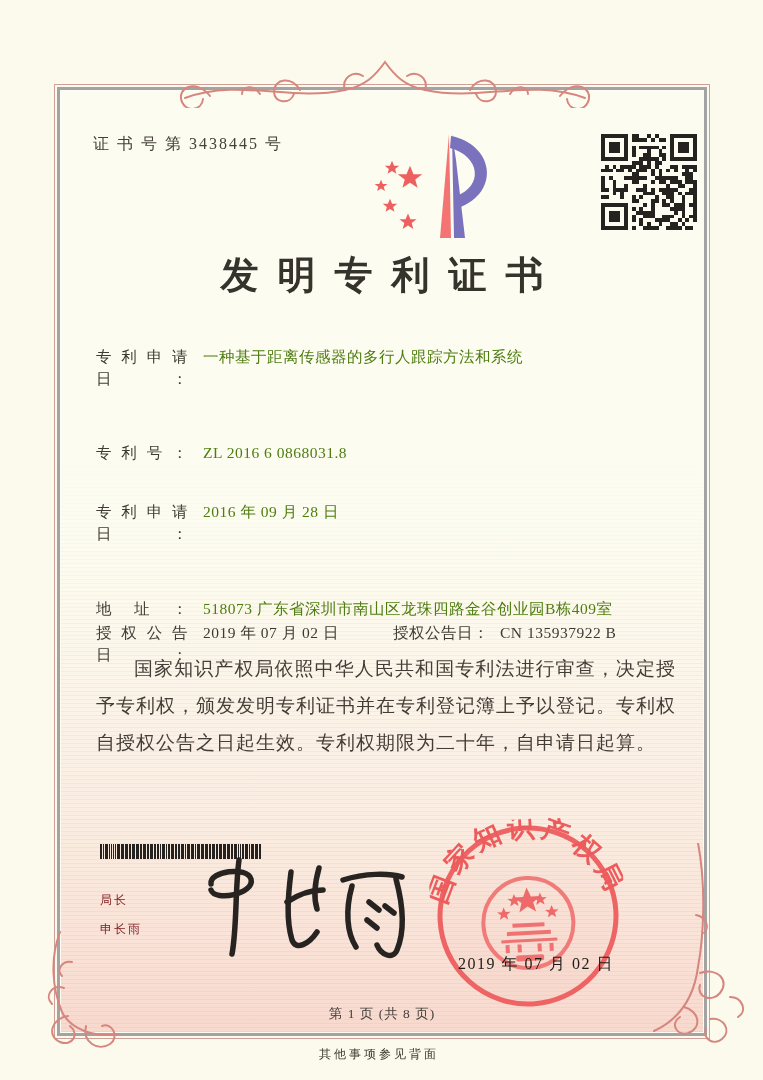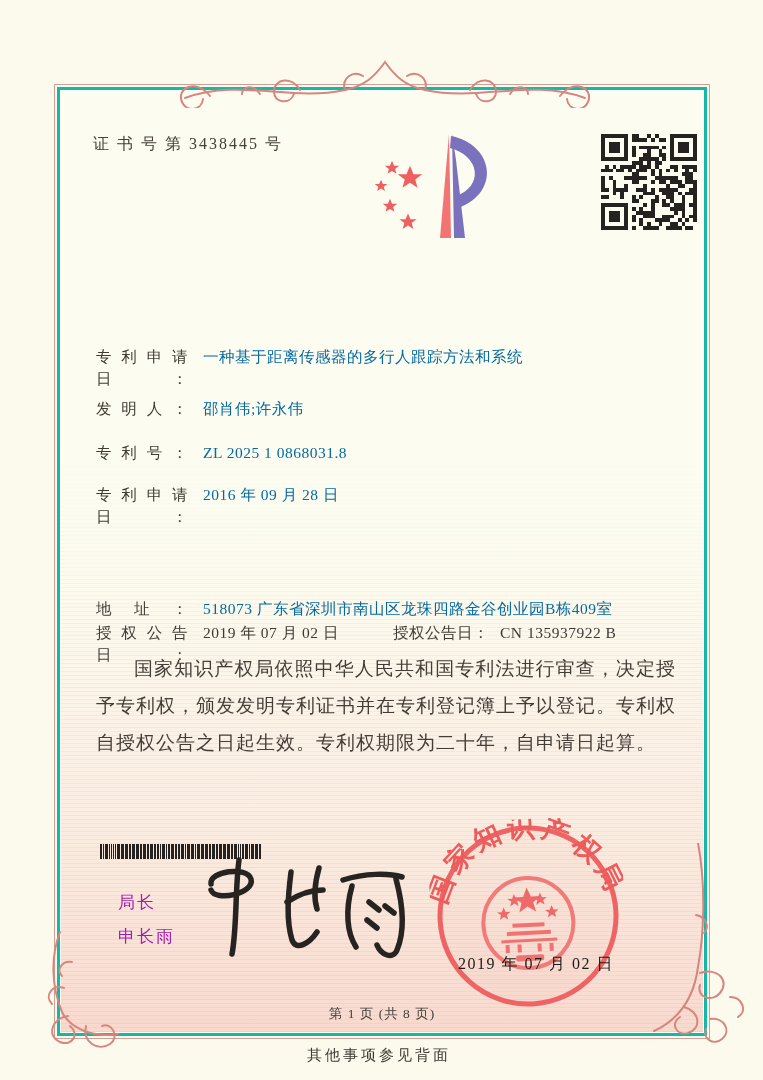--- a/index.html
+++ b/index.html
@@ -6,21 +6,21 @@
   body{
     width:763px;height:1080px;position:relative;overflow:hidden;
     background:#fbfaec;
     font-family:"Liberation Serif","DejaVu Serif",serif;
     color:#3e3933;
   }
   .page{position:absolute;inset:0;}
   
   .frame{
     position:absolute;left:57px;top:87px;width:644px;height:943px;
-    border:3px solid #14b8a6;
+    border:3px solid #a3a3a3;
     outline:1px solid #cfa097;
     outline-offset:2px;
     background:#fdfcf0;
   }
   
   .texture{
     position:absolute;inset:1px;z-index:0;pointer-events:none;
     background:
       linear-gradient(to bottom, rgba(246,197,188,0) 45%, rgba(246,197,188,.28) 72%, rgba(243,183,173,.5) 100%),
       repeating-linear-gradient(0deg, rgba(228,128,116,.16) 0 1px, rgba(228,128,116,0) 1px 4px);
@@ -35,53 +35,53 @@
     position:absolute;left:0;top:160px;width:100%;text-align:center;
     font-size:38px;font-weight:600;color:#36322c;
     letter-spacing:.5em;text-indent:.5em;
   }
   .row{position:absolute;left:36px;font-size:15.5px;letter-spacing:.5px;line-height:1.45;}
   .flabel{
     display:inline-block;width:92px;margin-right:15px;vertical-align:top;
     text-align:justify;text-align-last:justify;-moz-text-align-last:justify;
     color:#403b35;
   }
-  .fvalue{display:inline-block;width:482px;vertical-align:top;color:#0369a1;}
-  .r0{top:256px}.r1{top:308px}.r2{top:352px}.r3{top:394px}.r4{top:441px}.r5{top:508px}
+  .fvalue{display:inline-block;width:482px;vertical-align:top;color:#4d7c0f;}
+  .r0{top:256px}.r1{top:308px}.r2{top:352px}.r3{top:411px}.r4{top:441px}.r5{top:508px}
   .grant{top:532px;width:590px;}
   .grant-right{position:absolute;left:297px;top:0;white-space:nowrap;}
   .paras{
     position:absolute;left:36px;top:560px;width:580px;
     font-size:19px;line-height:1.95;letter-spacing:1px;color:#433d37;text-align:justify;
   }
   .paras p{margin:0;text-indent:2em;}
   .barcode{
     position:absolute;left:40px;top:754px;width:194px;height:15px;
     display:flex;align-items:stretch;
   }
   .barcode i{display:block;background:#26221f;margin-right:1px;}
   .signer{
-    position:absolute;left:58px;top:804px;
+    position:absolute;left:40px;top:804px;
     font-family:"Liberation Sans","DejaVu Sans",sans-serif;
-    font-size:17px;color:#a21caf;letter-spacing:2px;line-height:1;
+    font-size:12px;color:#7f1d1d;letter-spacing:2px;line-height:1;
   }
   .signer .ln{margin-bottom:17px;}
   .signature{position:absolute;left:133px;top:758px;width:218px;height:118px;}
   .seal{position:absolute;left:371px;top:729px;width:194px;height:194px;transform:rotate(-3deg);}
   .seal-date{
     position:absolute;left:398px;top:864px;z-index:3;
     font-size:16px;color:#1e1b18;letter-spacing:1.5px;white-space:nowrap;
   }
   .page-info{
     position:absolute;left:0;top:915px;width:100%;text-align:center;
     font-size:13.5px;color:#45403a;letter-spacing:1px;
   }
   .back-note{
     position:absolute;left:57px;top:1046px;width:644px;text-align:center;
-    font-size:15px;color:#3e3933;letter-spacing:3px;
+    font-size:12px;color:#3e3933;letter-spacing:3px;
   }
   .orn{position:absolute;pointer-events:none;}
   .orn path{fill:none;stroke:#d6867f;stroke-width:2;stroke-linecap:round;}
   .orn-top{left:170px;top:38px;width:430px;height:70px;z-index:2;}
   .orn-bl{left:38px;top:928px;width:120px;height:122px;z-index:2;}
   .orn-br{left:638px;top:843px;width:124px;height:210px;z-index:2;}
 </style>
 </head>
 <body>
 
@@ -365,29 +365,27 @@
               <rect x="17" y="24" width="1" height="1"></rect>
               <rect x="18" y="24" width="1" height="1"></rect>
               <rect x="19" y="24" width="1" height="1"></rect>
               <rect x="20" y="24" width="1" height="1"></rect>
               <rect x="22" y="24" width="1" height="1"></rect>
               <rect x="23" y="24" width="1" height="1"></rect>
             </g>
         </g>
       </svg>
 
+      <div class="title">发明专利证书</div>
 
       <div class="row r0">
         <span class="flabel">专利申请日：</span><span class="fvalue">一种基于距离传感器的多行人跟踪方法和系统</span>
       </div>
-      <div class="row r1">
-        <span class="flabel">发明人：</span><span class="fvalue">邵肖伟;许永伟</span>
-      </div>
       <div class="row r2">
-        <span class="flabel">专利号：</span><span class="fvalue">ZL 2025 1 0868031.8</span>
+        <span class="flabel">专利号：</span><span class="fvalue">ZL 2016 6 0868031.8</span>
       </div>
       <div class="row r3">
         <span class="flabel">专利申请日：</span><span class="fvalue">2016 年 09 月 28 日</span>
       </div>
       <div class="row r5">
         <span class="flabel">地址：</span><span class="fvalue">518073 广东省深圳市南山区龙珠四路金谷创业园B栋409室</span>
       </div>
 
       <div class="row grant">
         <span>

